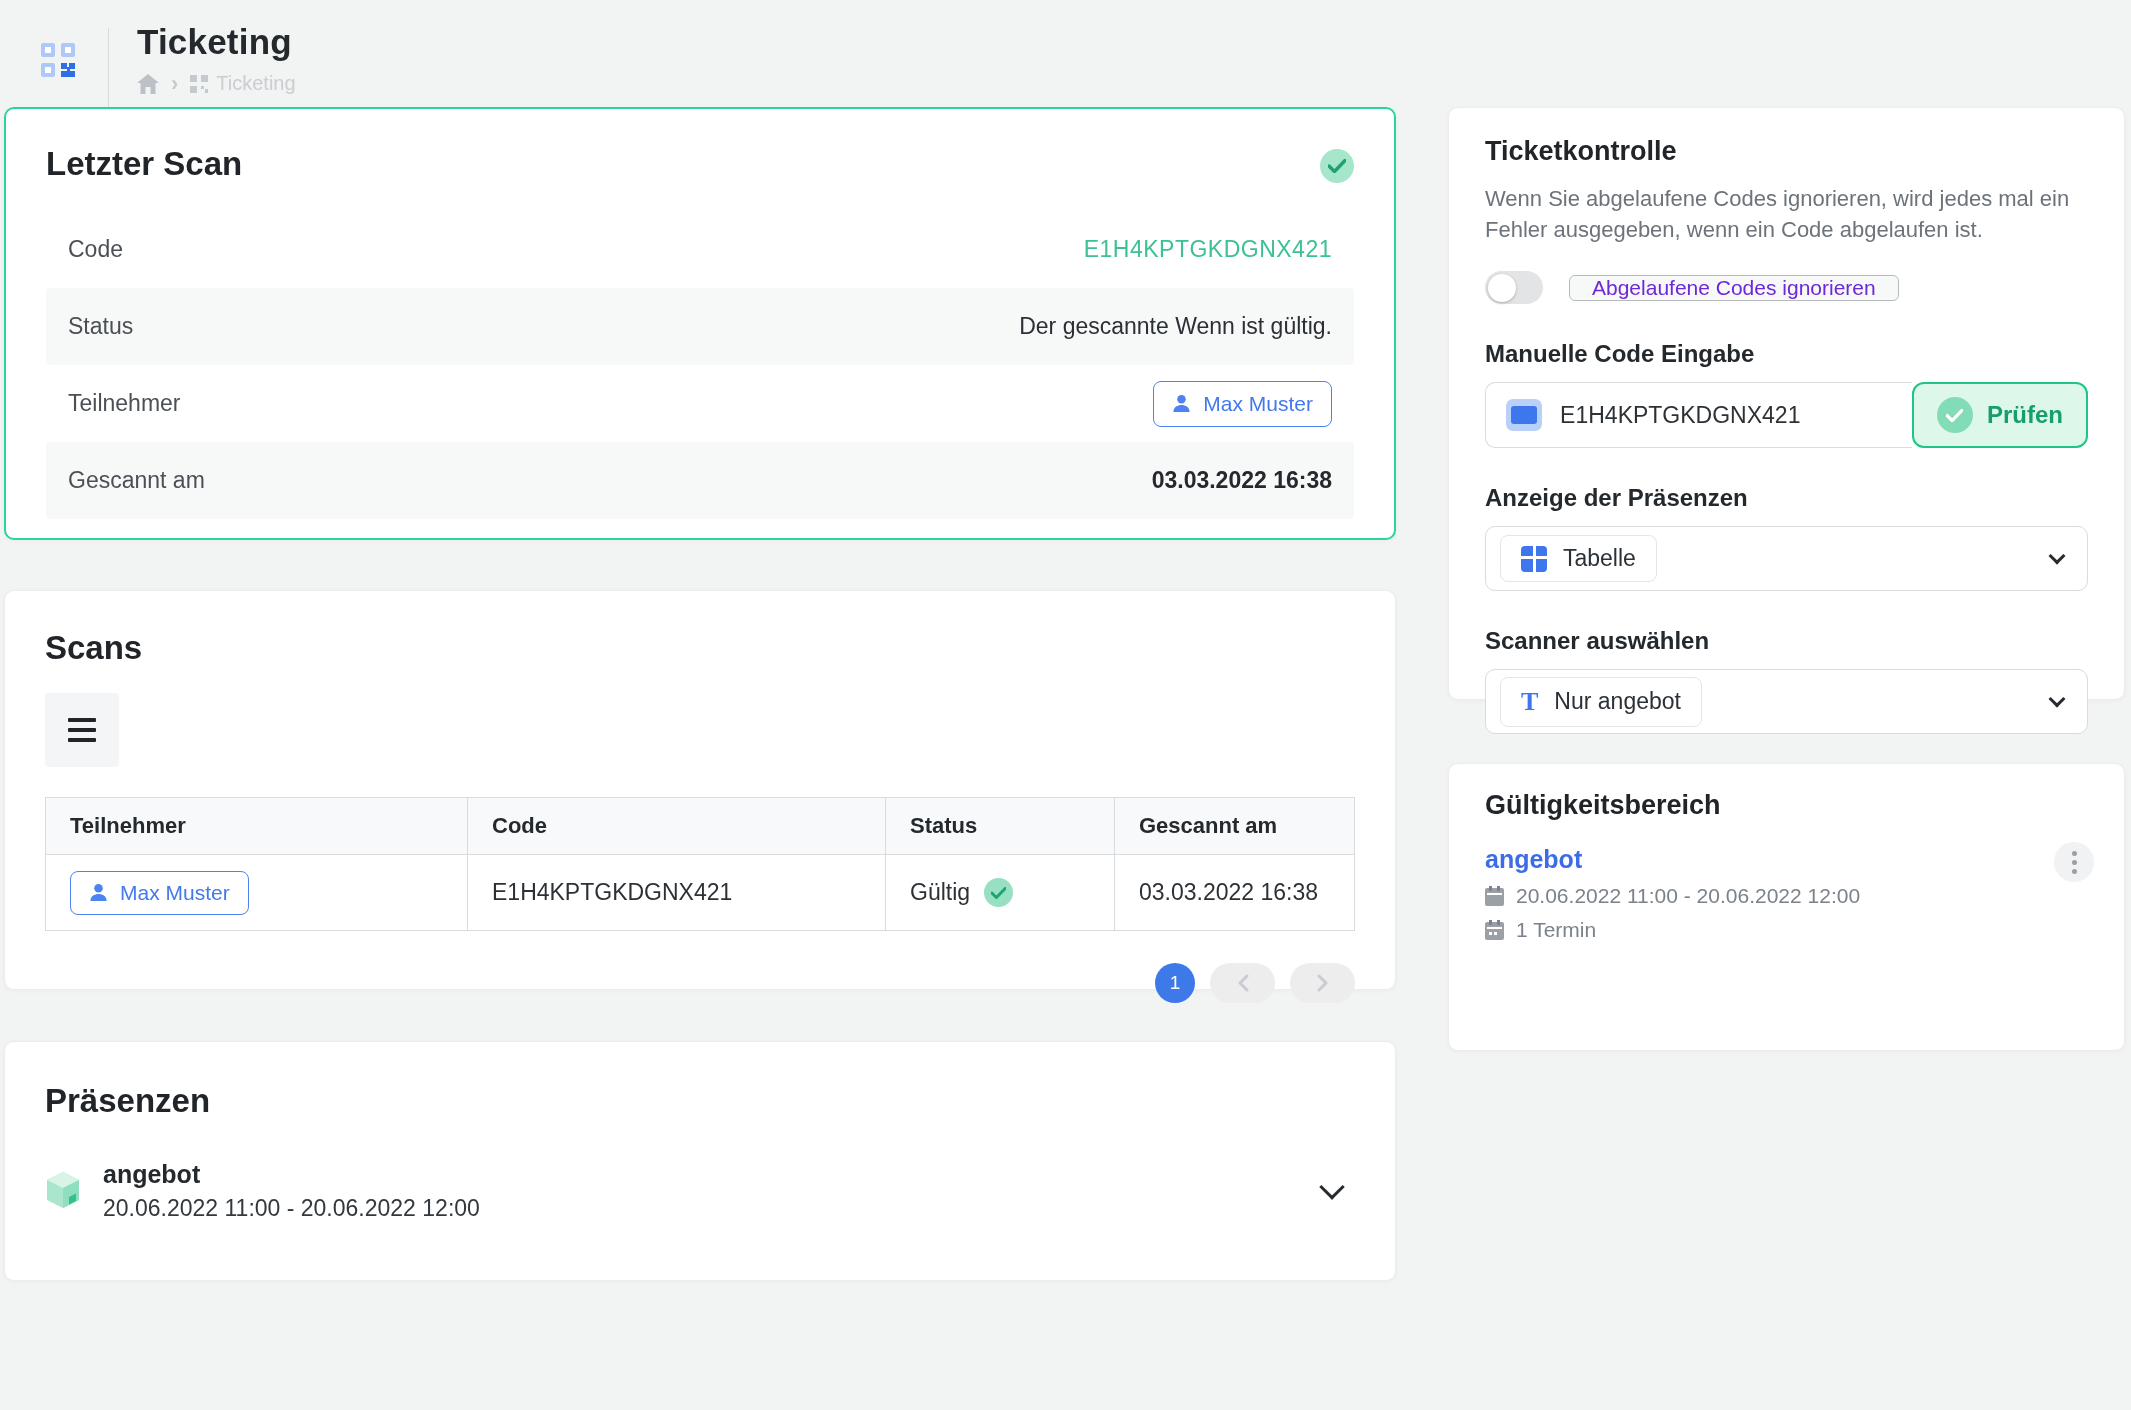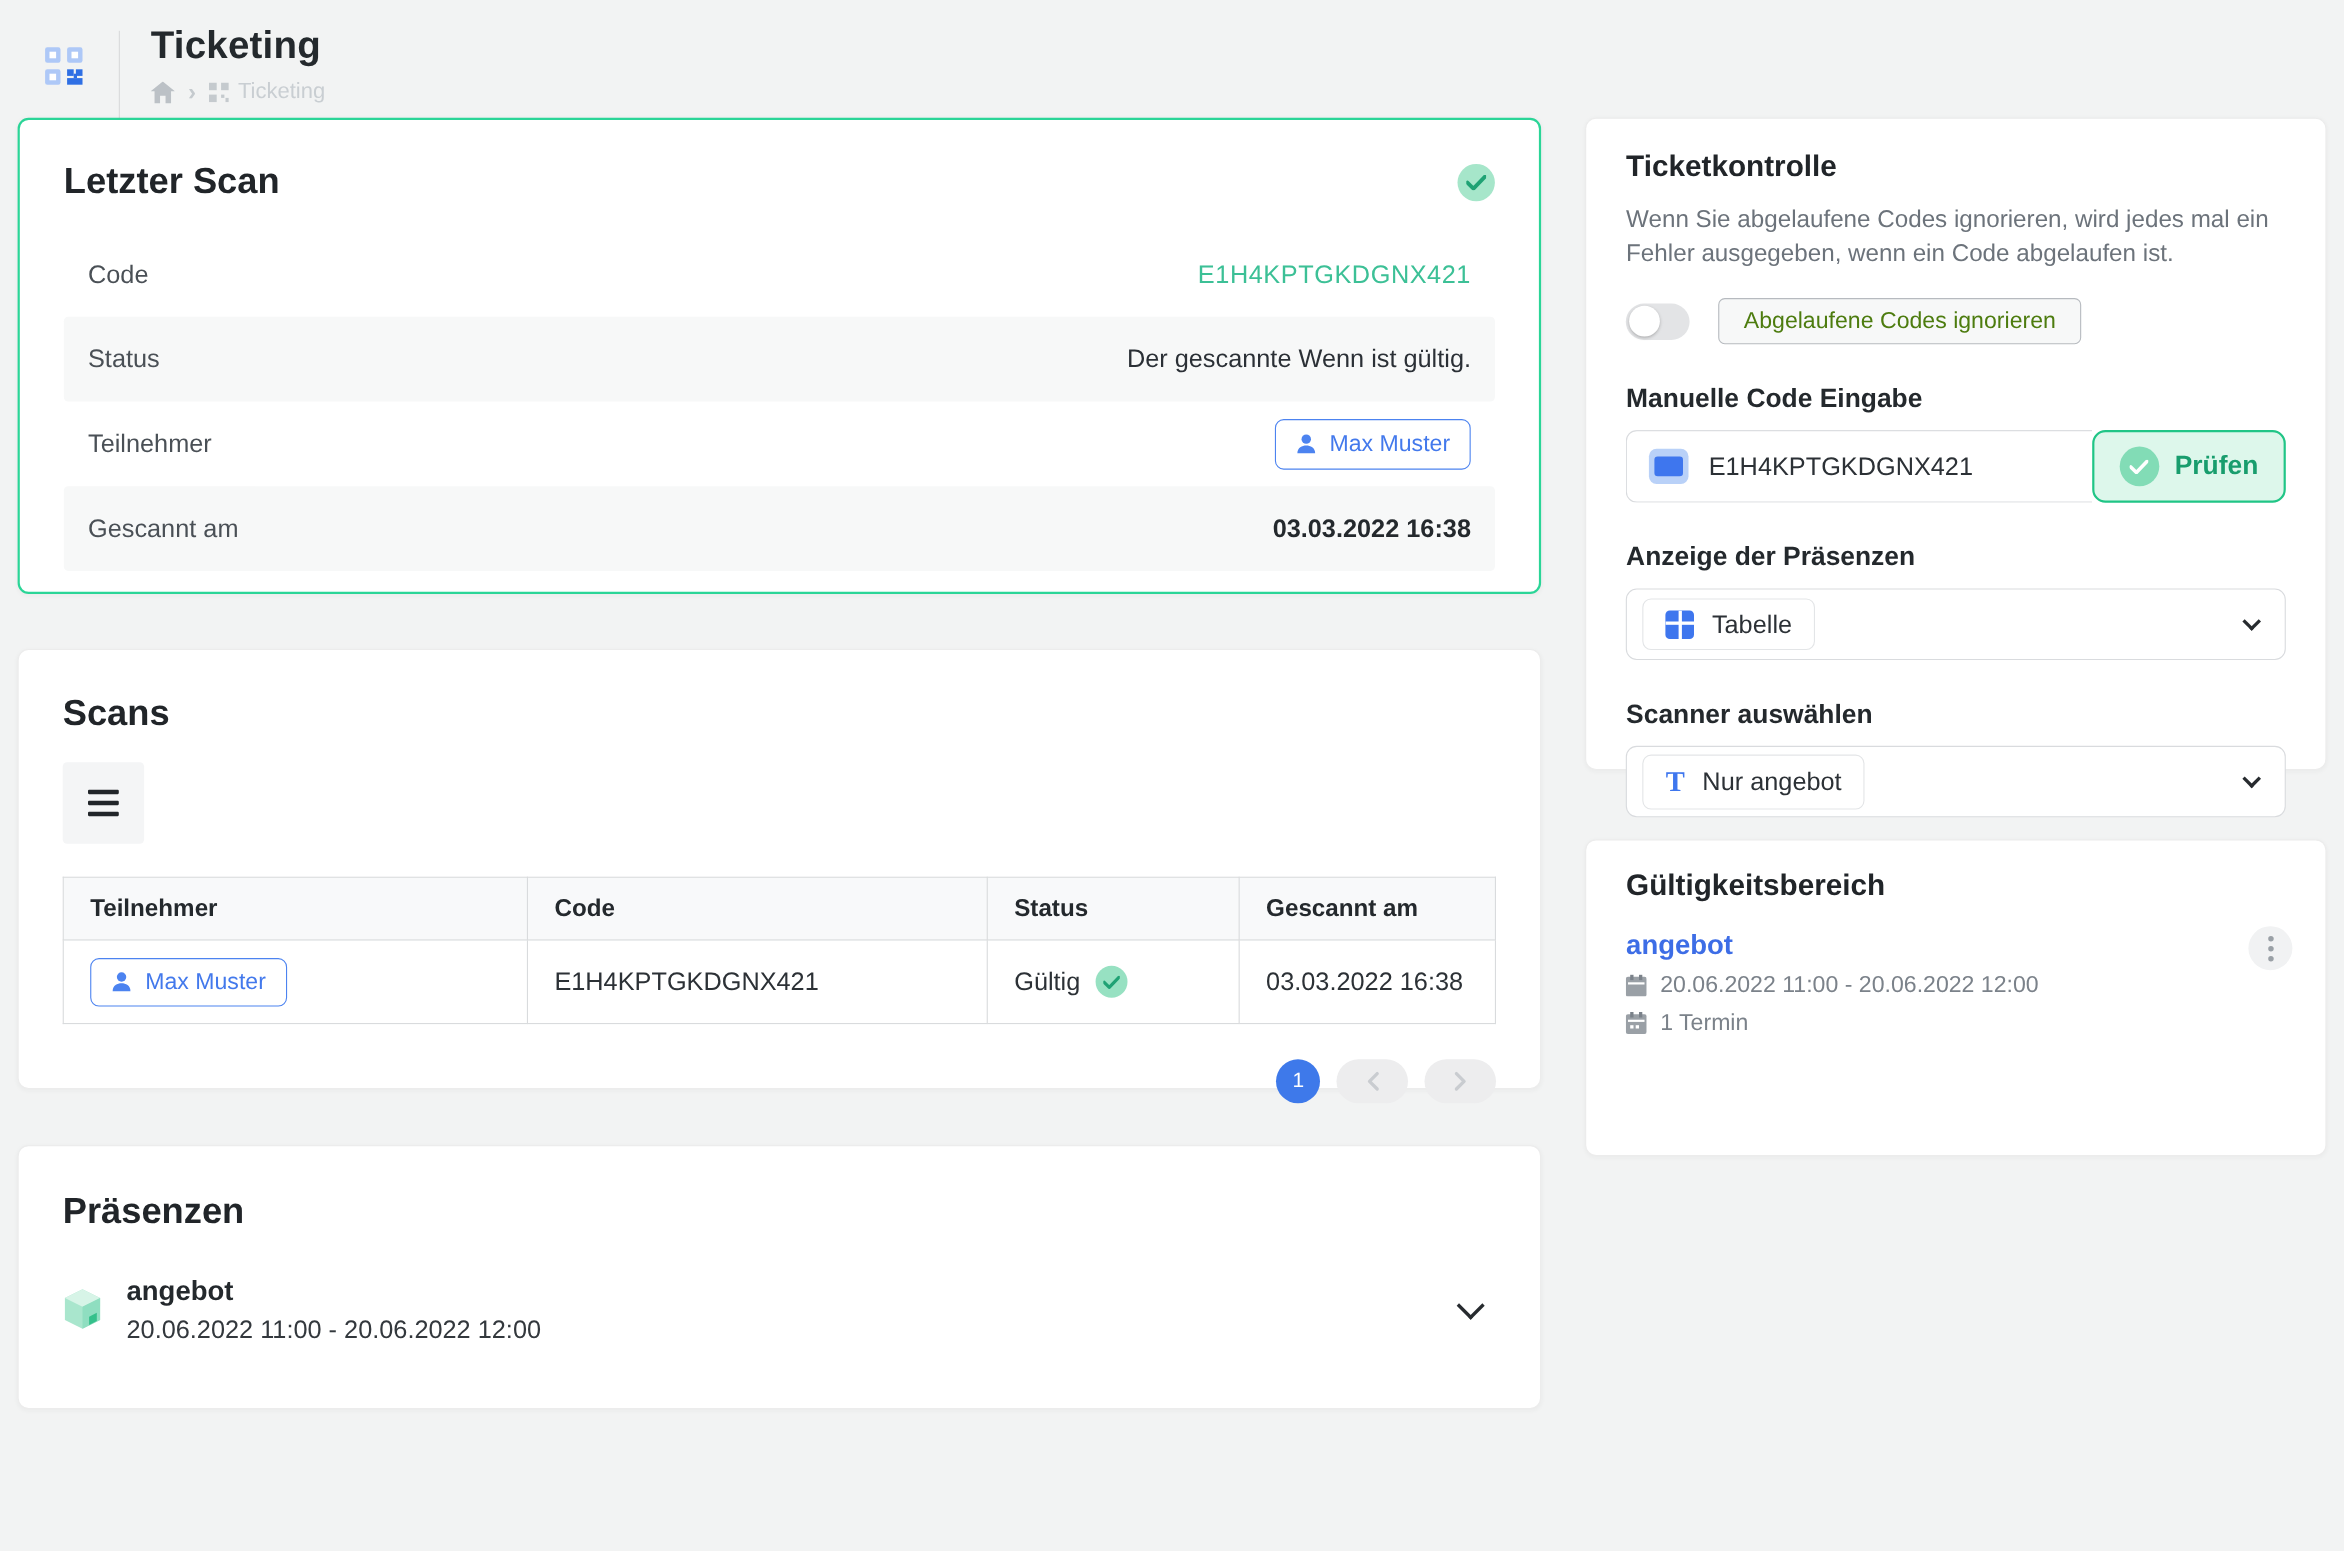--- a/index.html
+++ b/index.html
@@ -10,21 +10,21 @@
   }
   
   .header { display:flex; align-items:flex-start; padding:22px 0 0 40px; height:107px; }
   .app-logo { width:40px; height:40px; margin-top:18px; flex:0 0 auto; }
   .header-divider { width:1px; height:82px; background:#d9dadb; margin:6px 28px 0 28px; }
   .page-title { font-size:35px; font-weight:bold; color:#24292d; letter-spacing:0.2px; }
   .breadcrumb { display:flex; align-items:center; gap:12px; margin-top:10px; color:#c5cace; font-size:20px; }
   .crumb-sep { font-size:22px; color:#c5cace; font-weight:bold; line-height:1; }
   .crumb-current { display:flex; align-items:center; gap:8px; color:#c9ced2; }
   
-  .content { display:flex; gap:40px; padding:0 16px; align-items:flex-start; }
+  .content { display:flex; gap:52px; padding:0 4px; align-items:flex-start; }
   .col-left { width:1392px; }
   .col-right { width:677px; }
   .card { background:#fff; border-radius:10px; border:1px solid #ececec; box-shadow:0 1px 4px rgba(40,40,40,0.04); }
   
   .scan-card { border:2px solid #2bd597; height:433px; padding:0 40px; }
   .scan-title-row { display:flex; justify-content:space-between; align-items:flex-start; padding-top:36px; }
   .card-title-lg { font-size:33px; font-weight:bold; color:#212529; }
   .badge-check { width:34px; height:34px; border-radius:50%; background:#a6e6ca; display:flex; align-items:center; justify-content:center; margin-top:4px; }
   .kv-rows { margin-top:28px; }
   .kv-row { height:77px; display:flex; align-items:center; justify-content:space-between; padding:0 22px; border-radius:4px; }
@@ -64,22 +64,22 @@
   .chev-down { width:18px; height:18px; border-right:3px solid #272b2f; border-bottom:3px solid #272b2f;
     transform:rotate(45deg); margin-left:auto; margin-right:14px; margin-top:-8px; }
   
   .tk-card { height:593px; padding:28px 36px; }
   .card-title-md { font-size:27px; font-weight:bold; color:#212529; }
   .tk-desc { margin-top:16px; font-size:22px; line-height:31px; color:#6c737b; max-width:606px; }
   .toggle-row { display:flex; align-items:center; margin-top:26px; gap:26px; }
   .toggle { width:58px; height:33px; border-radius:17px; background:#e3e4e6; position:relative; cursor:pointer; flex:0 0 auto; }
   .toggle .knob { position:absolute; top:2.5px; left:3px; width:28px; height:28px; border-radius:50%;
     background:#fff; box-shadow:0 1px 3px rgba(0,0,0,0.25); }
-  .ignore-btn { height:42px; padding:0 22px; border:1px solid #b6babf; border-radius:6px; background:#f7f8f8;
-    font-size:21px; color:#4d7c0f; cursor:pointer; font-family:inherit; }
+  .ignore-btn { height:26px; padding:0 22px; border:1px solid #b6babf; border-radius:6px; background:#f7f8f8;
+    font-size:21px; color:#6d28d9; cursor:pointer; font-family:inherit; }
   .field-label { margin-top:36px; font-size:24px; font-weight:bold; color:#24292d; }
   .input-group { display:flex; margin-top:14px; height:66px; }
   .code-input { flex:1; display:flex; align-items:center; gap:18px; border:1px solid #d9dbde;
     border-radius:10px 0 0 10px; border-right:none; background:#fff; padding:0 20px; }
   .ticket-icon { width:42px; height:32px; border-radius:7px; background:#b9d1f8; display:flex; align-items:center; justify-content:center; }
   .ticket-icon i { display:block; width:26px; height:18px; border-radius:3px; background:#3e76ee; }
   .code-input input { border:none; outline:none; font-size:23px; color:#2c3136; width:100%; background:transparent; font-family:inherit; }
   .pruefen-btn { width:176px; background:#ddf7eb; border:2px solid #20c586; border-radius:12px;
     display:flex; align-items:center; justify-content:center; gap:14px; cursor:pointer;
     font-size:24px; font-weight:bold; color:#189d6d; font-family:inherit; }

